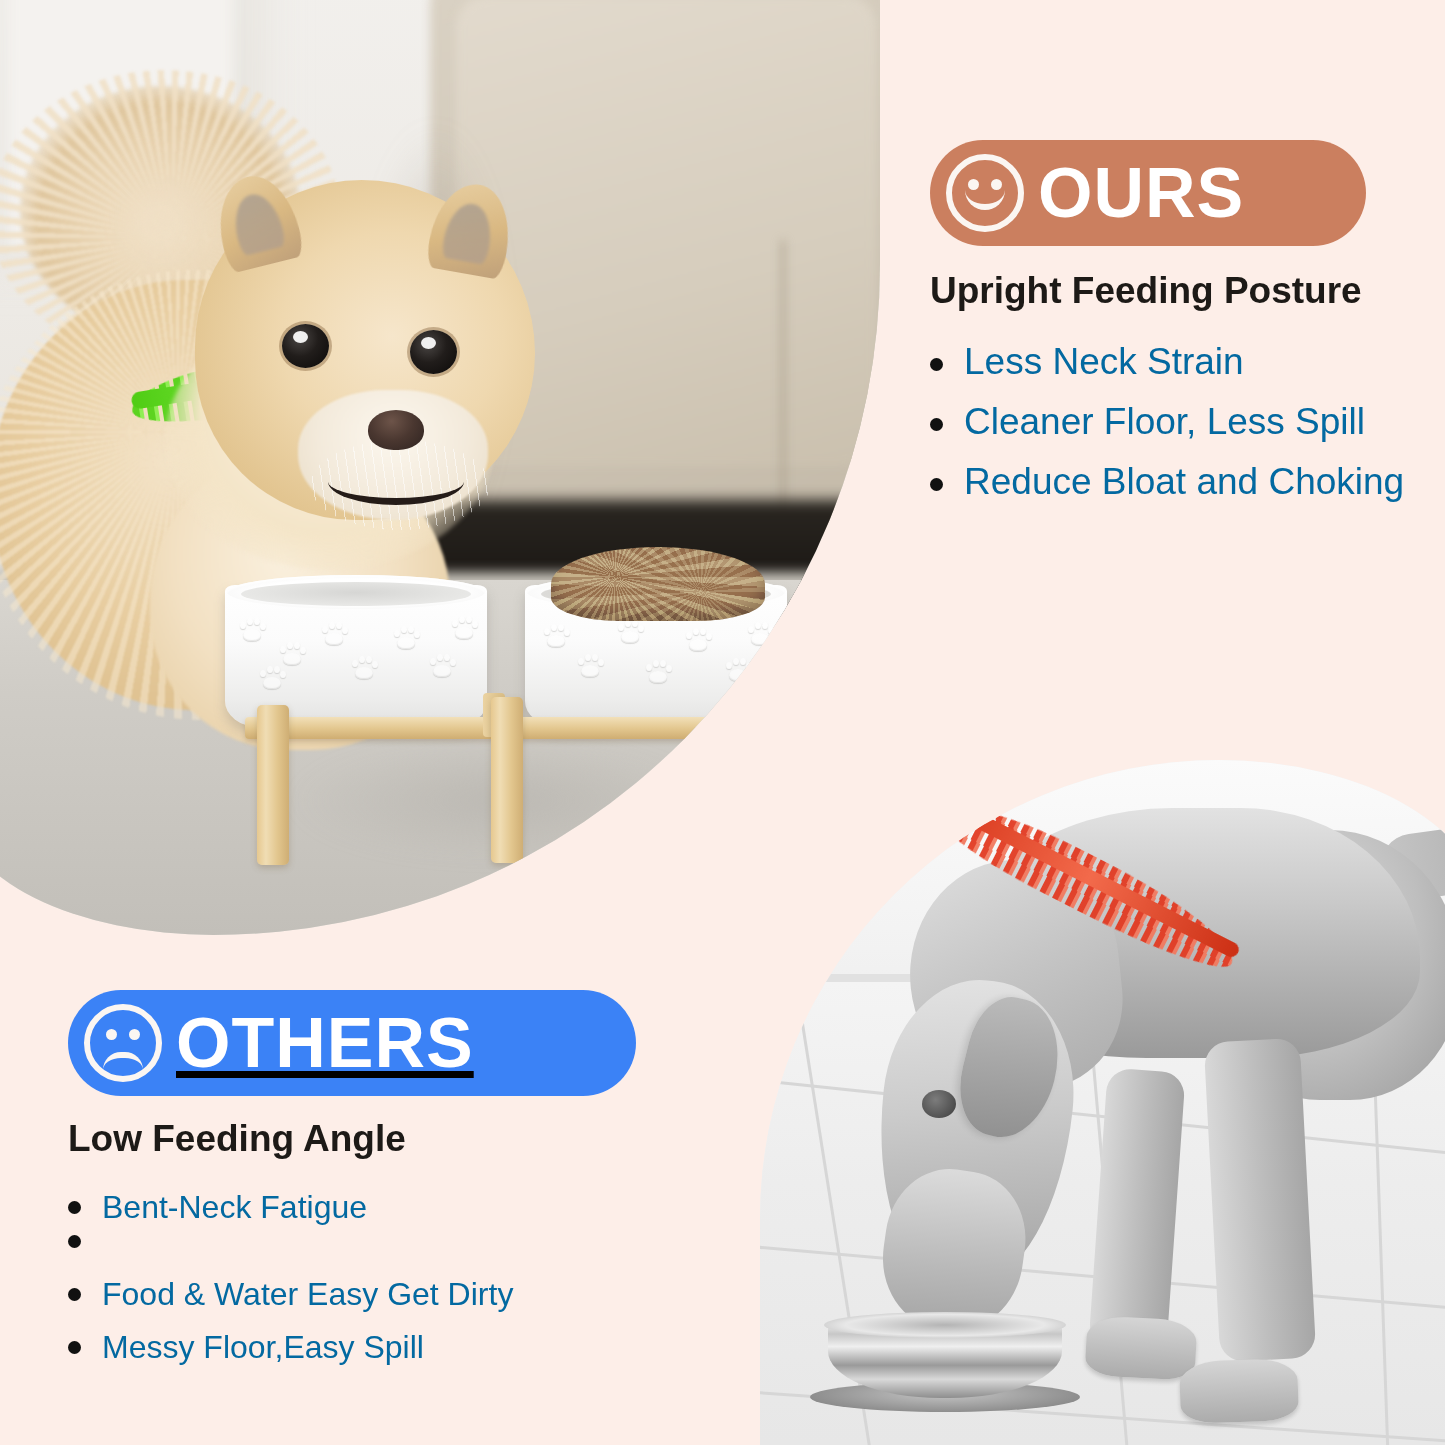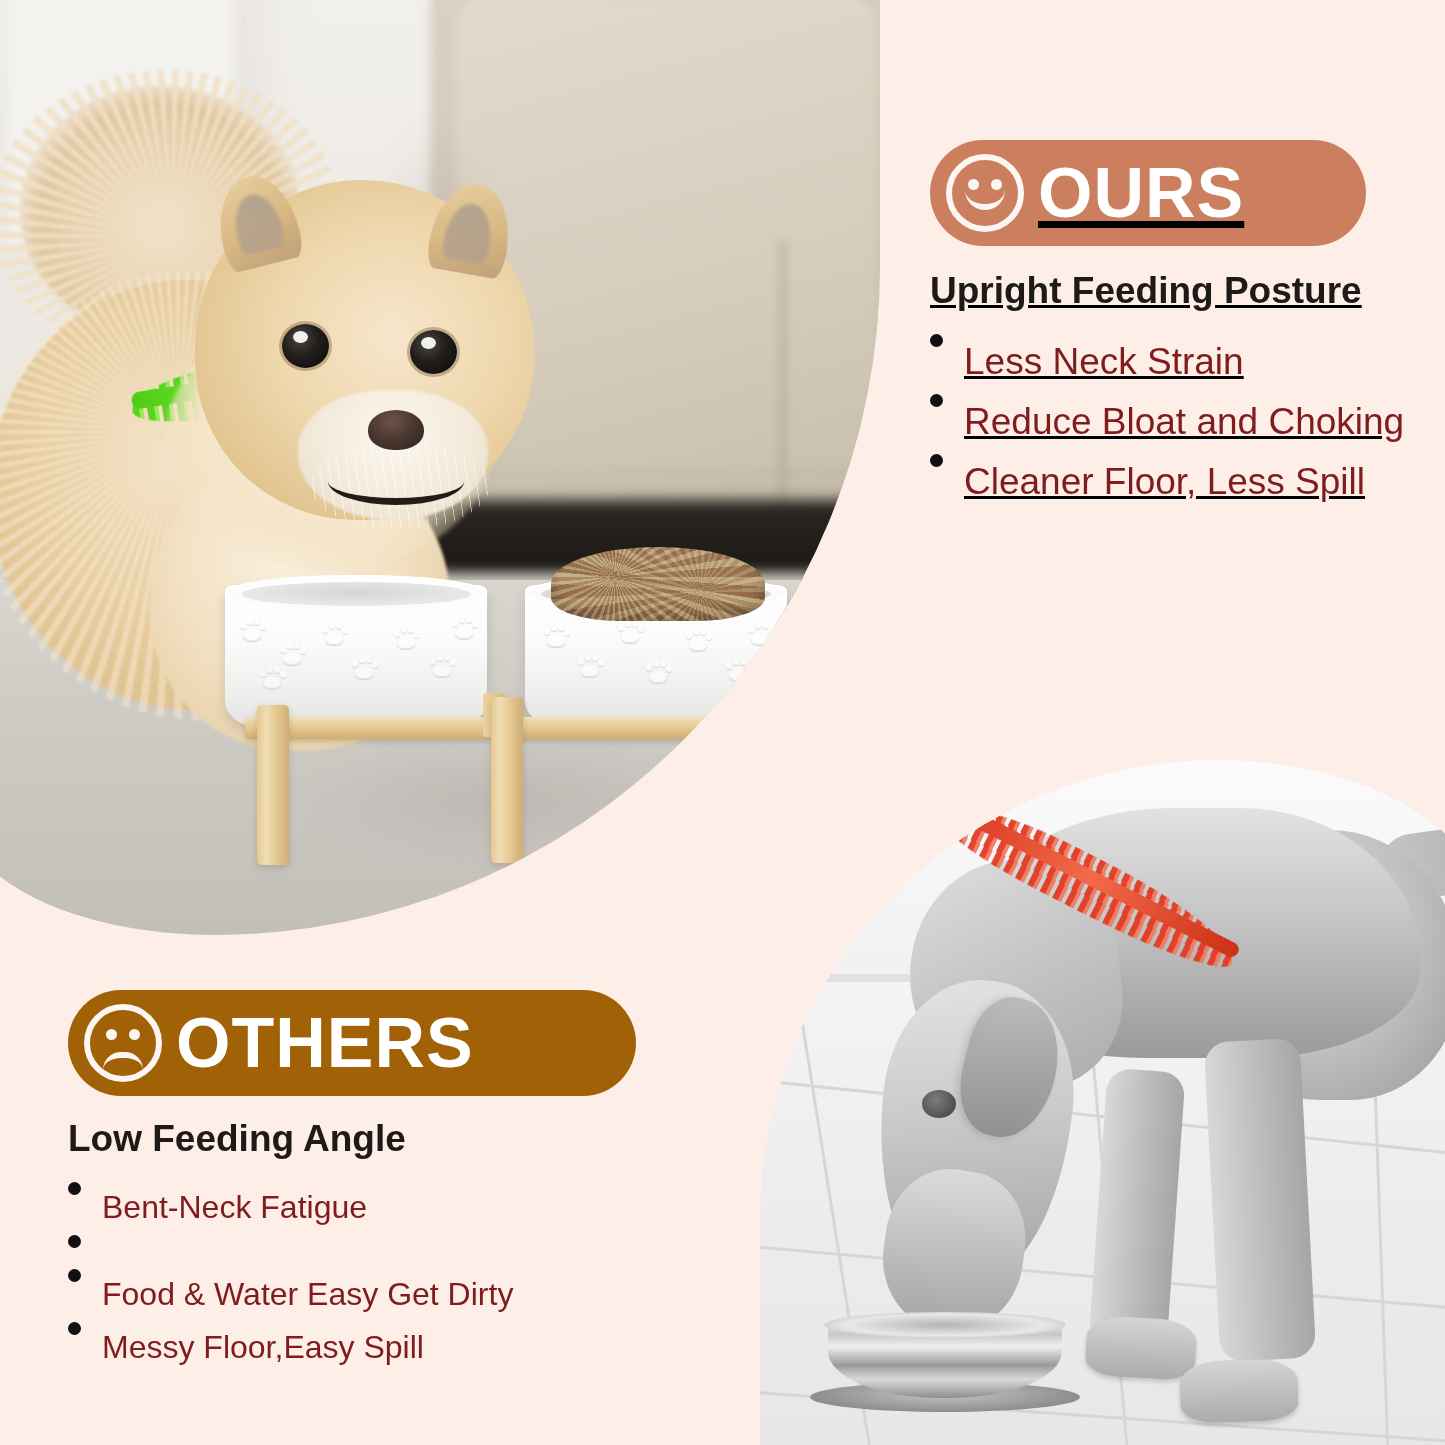--- a/index.html
+++ b/index.html
@@ -604,39 +604,38 @@
     background: radial-gradient(ellipse at 50% 40%, #C4C4C4, #8D8D8D 72%, #757575 100%);
     border-radius: 50%;
   }
 
   
   .ours-panel {
     position: absolute;
     left: 930px;
     top: 140px;
     width: 480px;
-    text-decoration: underline;
   }
   .others-panel {
     position: absolute;
     left: 68px;
     top: 990px;
     width: 640px;
   }
 
   .badge {
     display: flex;
     align-items: center;
     border-radius: 999px;
     padding: 0 30px 0 16px;
     height: 106px;
     box-sizing: border-box;
   }
   .badge.ours   { background: #CB7F5F; width: 436px; }
-  .badge.others { background: #a16207; width: 568px; }
+  .badge.others { background: #3b82f6; width: 568px; text-decoration: underline; }
 
   .face {
     width: 78px;
     height: 78px;
     flex: 0 0 78px;
     border-radius: 50%;
     border: 6px solid #FBF6F2;
     position: relative;
     box-sizing: border-box;
     margin-right: 14px;
@@ -688,23 +687,23 @@
     color: #1D1A17;
     line-height: 1.15;
   }
   .bullet-list {
     list-style: none;
     margin: 30px 0 0 0;
     padding: 0;
   }
   .bullet-list li {
     display: flex;
-    align-items: flex-start;
+    align-items: flex-end;
     font-size: 37px;
-    color: #7f1d1d;
+    color: #0369a1;
     line-height: 1.0;
     margin-bottom: 23px;
     white-space: nowrap;
   }
   .bullet-dot {
     width: 13px; height: 13px;
     background: #111111;
     border-radius: 50%;
     flex: 0 0 13px;
     margin-right: 21px;
@@ -906,25 +905,25 @@
 
     <div class="sub-heading">Upright Feeding Posture</div>
 
     <ul class="bullet-list">
       <li>
           <span class="bullet-dot"></span>
           <span>Less Neck Strain</span>
         </li>
       <li>
           <span class="bullet-dot"></span>
-          <span>Reduce Bloat and Choking</span>
+          <span>Cleaner Floor, Less Spill</span>
         </li>
       <li>
           <span class="bullet-dot"></span>
-          <span>Cleaner Floor, Less Spill</span>
+          <span>Reduce Bloat and Choking</span>
         </li>
     </ul>
   </div>
 
   <div class="others-panel">
     <div class="badge others">
       <div class="face sad">
         <span class="eye l"></span>
           <span class="eye r"></span>
           <span class="mouth"></span>

